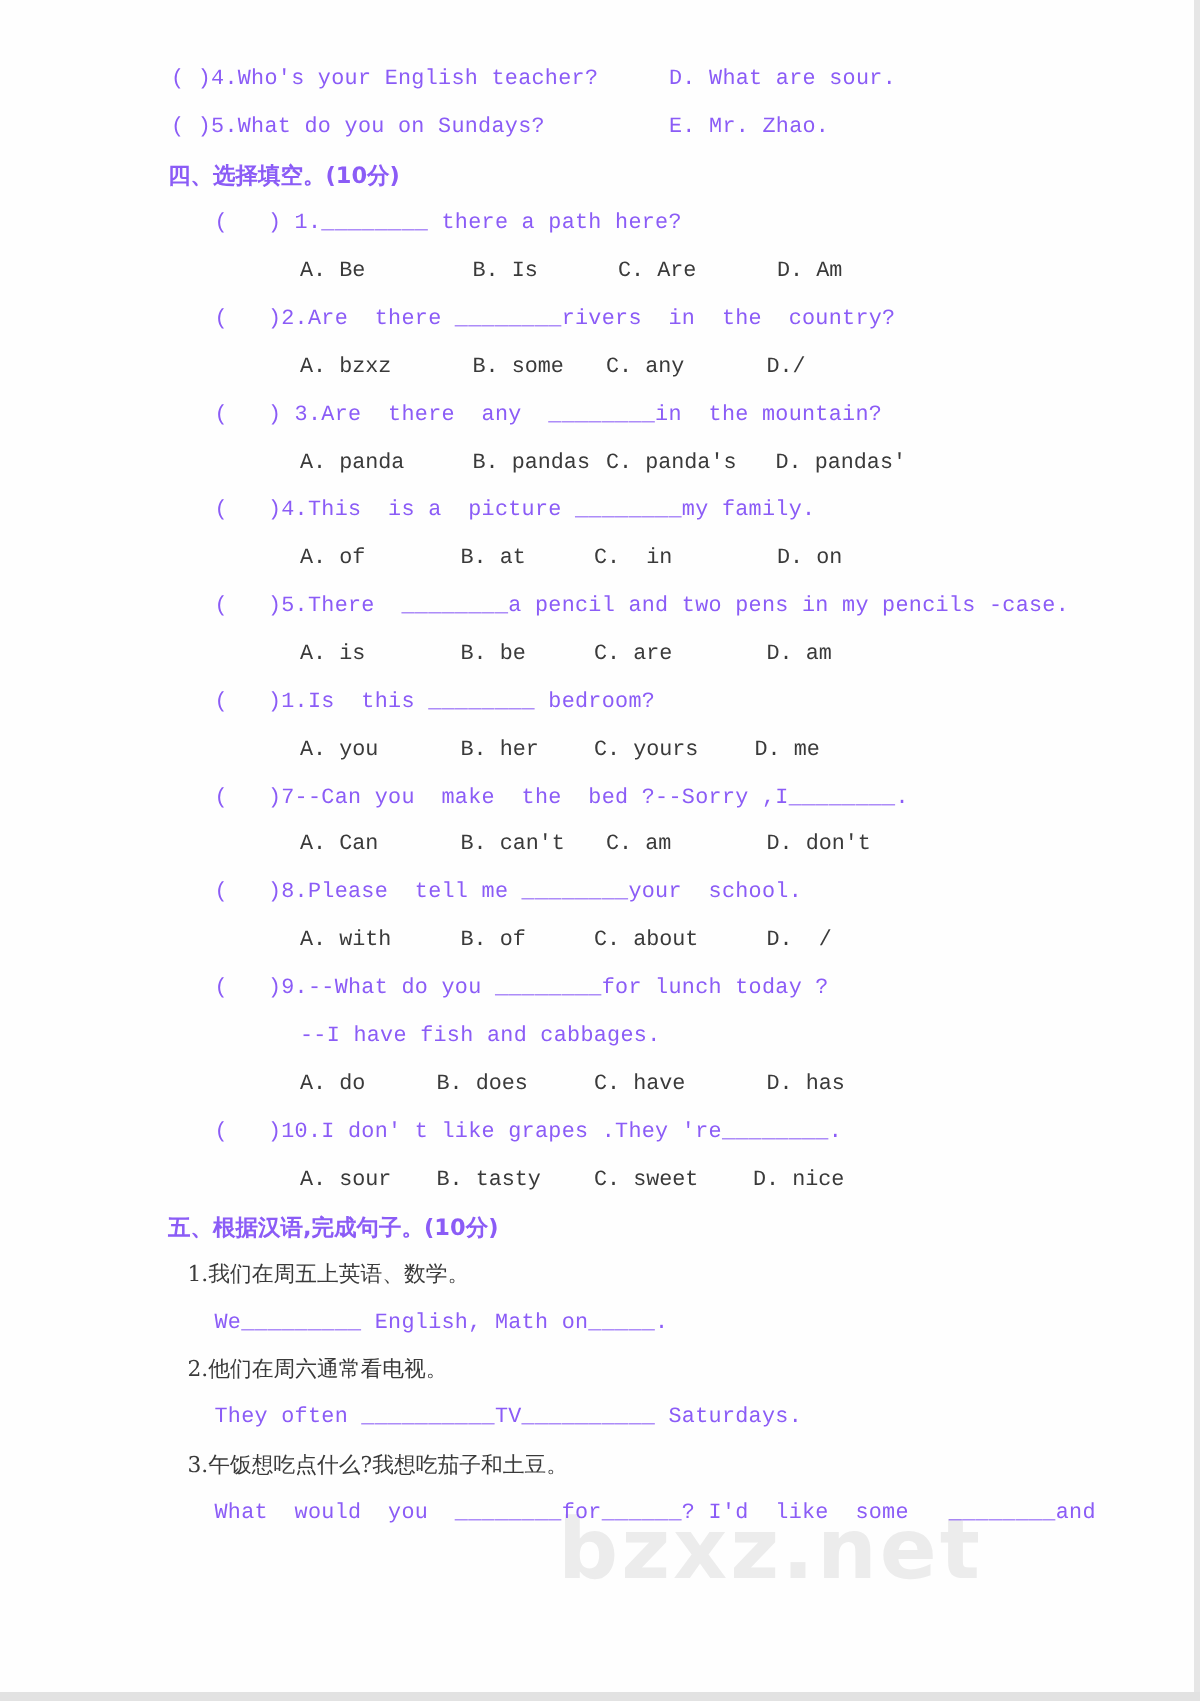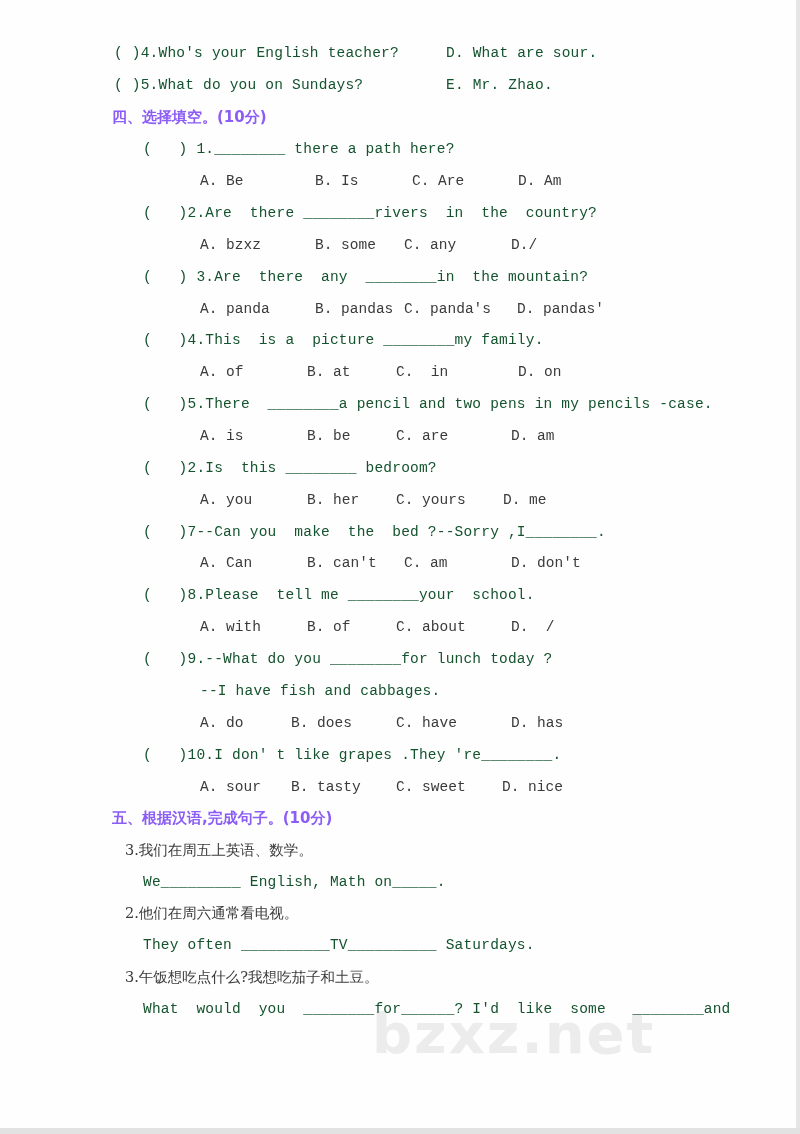--- a/index.html
+++ b/index.html
@@ -7,21 +7,21 @@
     width:800px; height:1134px; position:relative; overflow:hidden;
     background:#fefefe;
     font-family: "DejaVu Serif", "Liberation Serif", serif;
     color:#333;
   }
   .page-border-right { position:absolute; left:796px; top:0; width:4px; height:1134px; background:#e6e6e6; }
   .page-border-bottom { position:absolute; left:0; top:1128px; width:800px; height:6px; background:#e2e2e2; }
   .line {
     position:absolute; white-space:pre; font-size:14.5px; line-height:20px;
     font-family: "Liberation Mono", "DejaVu Sans Mono", monospace;
-    letter-spacing:0.2px; color:#14532d;
+    letter-spacing:0.2px; color:#8b5cf6;
   }
   .heading {
     position:absolute; white-space:pre; font-size:15px; line-height:20px; font-weight:bold;
     font-family: "DejaVu Sans", "Liberation Sans", sans-serif; color:#8b5cf6;
   }
   .cn {
     position:absolute; white-space:pre; font-size:14.5px; line-height:20px;
     font-family: "DejaVu Serif", "Liberation Serif", serif; color:#3a3a3a;
   }
   .opt { position:absolute; white-space:pre; font-size:14.5px; line-height:20px;
@@ -68,21 +68,21 @@
 <div class="opt" style="left:307px;top:362px;">B. at</div>
 <div class="opt" style="left:396px;top:362px;">C.  in</div>
 <div class="opt" style="left:518px;top:362px;">D. on</div>
 
 <div class="line" style="left:143px;top:394px;">(   )5.There  ________a pencil and two pens in my pencils -case.</div>
 <div class="opt" style="left:200px;top:426px;">A. is</div>
 <div class="opt" style="left:307px;top:426px;">B. be</div>
 <div class="opt" style="left:396px;top:426px;">C. are</div>
 <div class="opt" style="left:511px;top:426px;">D. am</div>
 
-<div class="line" style="left:143px;top:458px;">(   )2.Is  this ________ bedroom?</div>
+<div class="line" style="left:143px;top:458px;">(   )1.Is  this ________ bedroom?</div>
 <div class="opt" style="left:200px;top:490px;">A. you</div>
 <div class="opt" style="left:307px;top:490px;">B. her</div>
 <div class="opt" style="left:396px;top:490px;text-align:center;">C. yours</div>
 <div class="opt" style="left:503px;top:490px;">D. me</div>
 
 <div class="line" style="left:143px;top:522px;">(   )7--Can you  make  the  bed ?--Sorry ,I________.</div>
 <div class="opt" style="left:200px;top:553px;">A. Can</div>
 <div class="opt" style="left:307px;top:553px;">B. can't</div>
 <div class="opt" style="left:404px;top:553px;">C. am</div>
 <div class="opt" style="left:511px;top:553px;">D. don't</div>
@@ -101,21 +101,21 @@
 <div class="opt" style="left:511px;top:713px;">D. has</div>
 
 <div class="line" style="left:143px;top:745px;">(   )10.I don' t like grapes .They 're________.</div>
 <div class="opt" style="left:200px;top:777px;">A. sour</div>
 <div class="opt" style="left:291px;top:777px;">B. tasty</div>
 <div class="opt" style="left:396px;top:777px;">C. sweet</div>
 <div class="opt" style="left:502px;top:777px;">D. nice</div>
 
 <div class="heading" style="left:112px;top:808px;">五、根据汉语,完成句子。(10分)</div>
 
-<div class="cn" style="left:125px;top:840px;">3.我们在周五上英语、数学。</div>
+<div class="cn" style="left:125px;top:840px;">1.我们在周五上英语、数学。</div>
 <div class="line" style="left:143px;top:872px;">We_________ English, Math on_____.</div>
 
 <div class="cn" style="left:125px;top:903px;">2.他们在周六通常看电视。</div>
 <div class="line" style="left:143px;top:935px;">They often __________TV__________ Saturdays.</div>
 
 <div class="cn" style="left:125px;top:967px;">3.午饭想吃点什么?我想吃茄子和土豆。</div>
 <div class="line" style="left:143px;top:999px;">What  would  you  ________for______? I'd  like  some   ________and</div>
 
 <div class="page-border-right"></div>
 <div class="page-border-bottom"></div>

